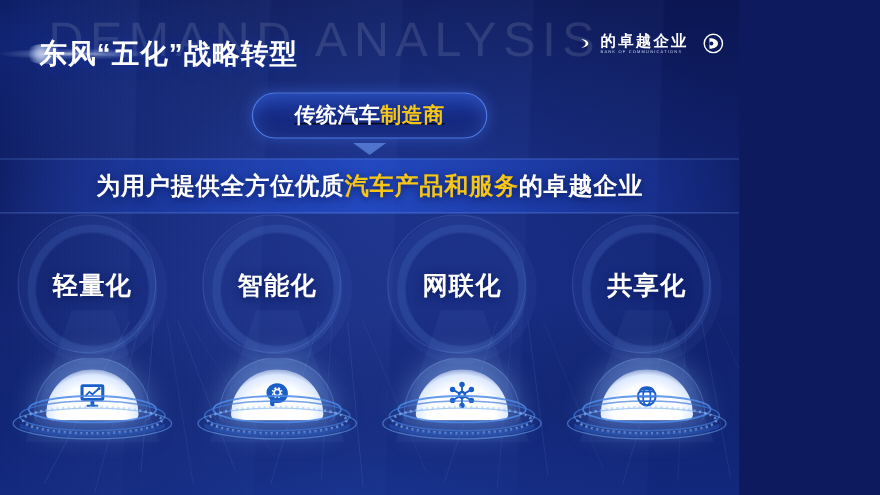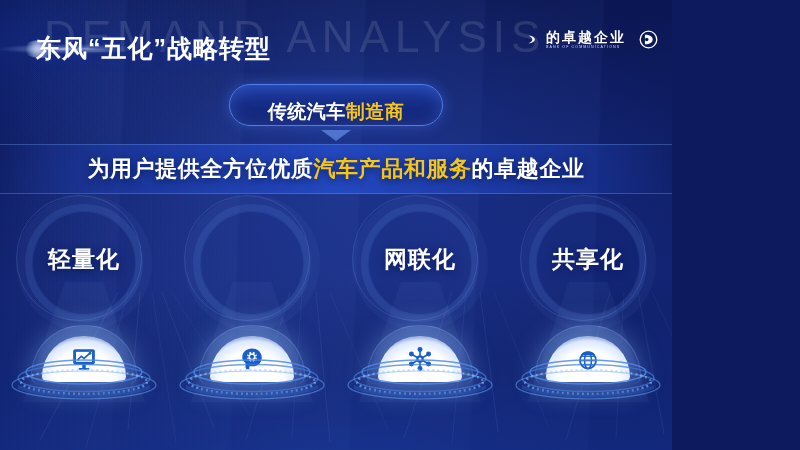--- a/index.html
+++ b/index.html
@@ -46,21 +46,21 @@
   .brand-cn{font-size:14px;color:#fff;letter-spacing:2px;font-weight:bold;}
   .brand-en{font-size:3.6px;color:#cfdcff;letter-spacing:1.1px;margin-top:2px;}
   .brand-alt{width:19px;height:19px;margin-left:5px;flex:0 0 auto;}
 
   
   .pill{position:absolute;left:50%;transform:translateX(-50%);top:84px;
     width:212px;height:40px;border-radius:21px;
     background:linear-gradient(180deg,#1f3fa8 0%,#162c86 48%,#122372 100%);
     border:1.4px solid #4f7de8;
     box-shadow:0 0 14px rgba(70,120,240,.45), inset 0 0 16px rgba(90,140,255,.30);
-    display:flex;align-items:flex-end;justify-content:center;}
+    display:flex;align-items:center;justify-content:center;text-decoration:underline;}
   .pill-text{font-size:19px;font-weight:bold;color:#fff;letter-spacing:.5px;white-space:nowrap;}
   .pill-text .hl{color:#f5c518;}
 
   .chevron{position:absolute;left:50%;transform:translateX(-50%);top:130px;
     width:0;height:0;border-left:15px solid transparent;border-right:15px solid transparent;
     border-top:11px solid rgba(120,165,255,.55);}
 
   
   .band{position:absolute;left:0;right:0;top:144px;height:48px;
     background:linear-gradient(90deg, rgba(16,36,120,0) 0%, rgba(27,58,165,.70) 18%, rgba(36,76,200,.85) 50%, rgba(27,58,165,.70) 82%, rgba(16,36,120,0) 100%);
@@ -196,20 +196,21 @@
           <ellipse cx="74" cy="27" rx="72" ry="14" fill="none" stroke="#6aa6f2" stroke-width="1.2" opacity=".55"></ellipse>
           <ellipse cx="74" cy="24" rx="63" ry="12" fill="none" stroke="#9cc8ff" stroke-width="2.4" stroke-dasharray="2 3" opacity=".55"></ellipse>
           <path d="M8 27 A72 14 0 0 0 140 27 L140 31 A72 14 0 0 1 8 31 Z" fill="rgba(40,90,190,.45)"></path>
         </svg>
       </div>
     </div>
 
 
     <div class="pillar">
       <div class="ring"></div>
+      <div class="pillar-label">智能化</div>
       <div class="stage">
         <svg class="pillar-beam" viewBox="0 0 150 120" preserveAspectRatio="none">
           <polygon points="56,0 94,0 136,120 14,120" fill="rgba(150,195,255,.10)"></polygon>
         </svg>
         <div class="dome-glass"></div>
         <div class="dome"></div>
         <svg class="icon" viewBox="0 0 24 24">
           <path d="M12 2.2 C6.8 2.2 3 5.8 3 10.2 C3 12.6 4.2 14.4 6 15.6 L6 19.5 C6 20.6 6.9 21.5 8 21.5 L9.6 21.5 L9.6 18.8 L13 18.8 C17.6 18.8 21 15.2 21 10.6 C21 6 17.2 2.2 12 2.2 Z" fill="#1a5fc8"></path>
           <circle cx="12" cy="10" r="4.6" fill="#ffffff"></circle>
           <circle cx="12" cy="10" r="1.9" fill="#1a5fc8"></circle>

